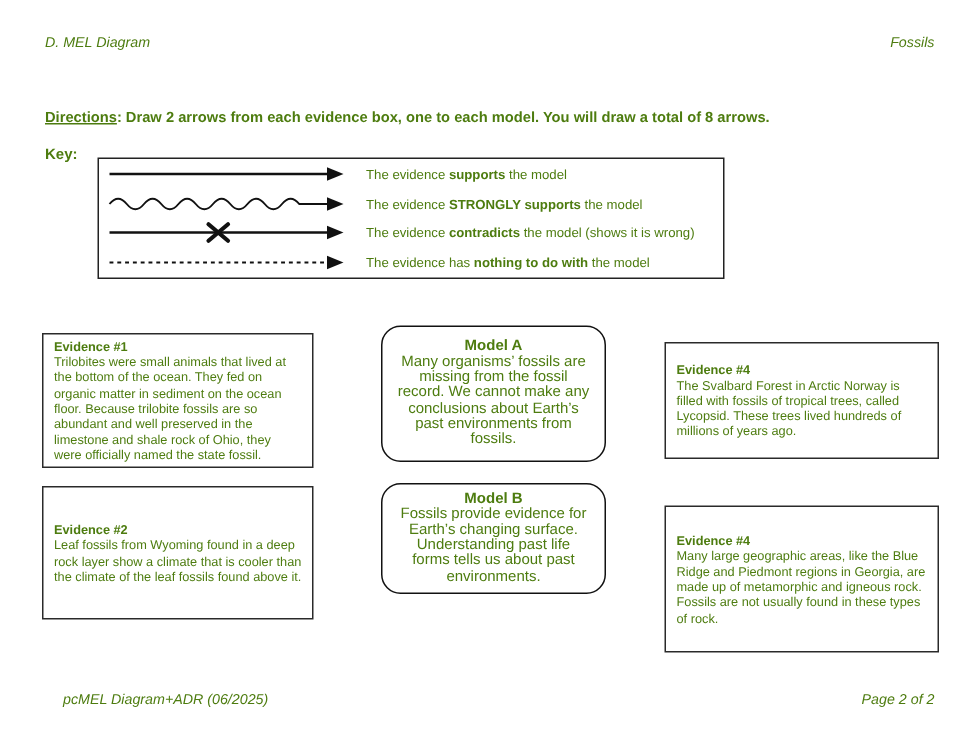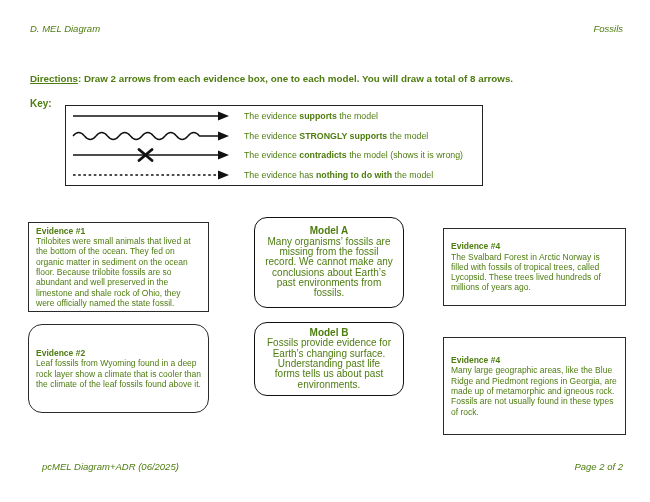--- a/index.html
+++ b/index.html
@@ -57,21 +57,21 @@
     padding:4px 9px;
     display:flex;flex-direction:column;justify-content:center;
     text-align:center;
     font-size:10px;line-height:10.3px;
   }
   .mbox .btitle{font-weight:bold;}
 
   .pos-e1{left:28px;top:222px;width:181px;height:90px;}
   .pos-ma{left:254px;top:217px;width:150px;height:91px;}
   .pos-e3{left:443px;top:228px;width:183px;height:78px;}
-  .pos-e2{left:28px;top:324px;width:181px;height:89px;border-radius:14px;}
+  .pos-e2{left:28px;top:324px;width:181px;height:89px;}
   .pos-mb{left:254px;top:322px;width:150px;height:74px;}
   .pos-e4{left:443px;top:321px;width:183px;height:98px;margin-top:16px;}
 
   .ftr-left{left:30px;top:461px;font-size:9.5px;margin-left:12px;}
   .ftr-right{right:27px;top:461px;font-size:9.5px;}
 
   .stroke{stroke:#111;fill:none;}
   .fillhead{fill:#111;stroke:none;}
 </style>
 </head>

